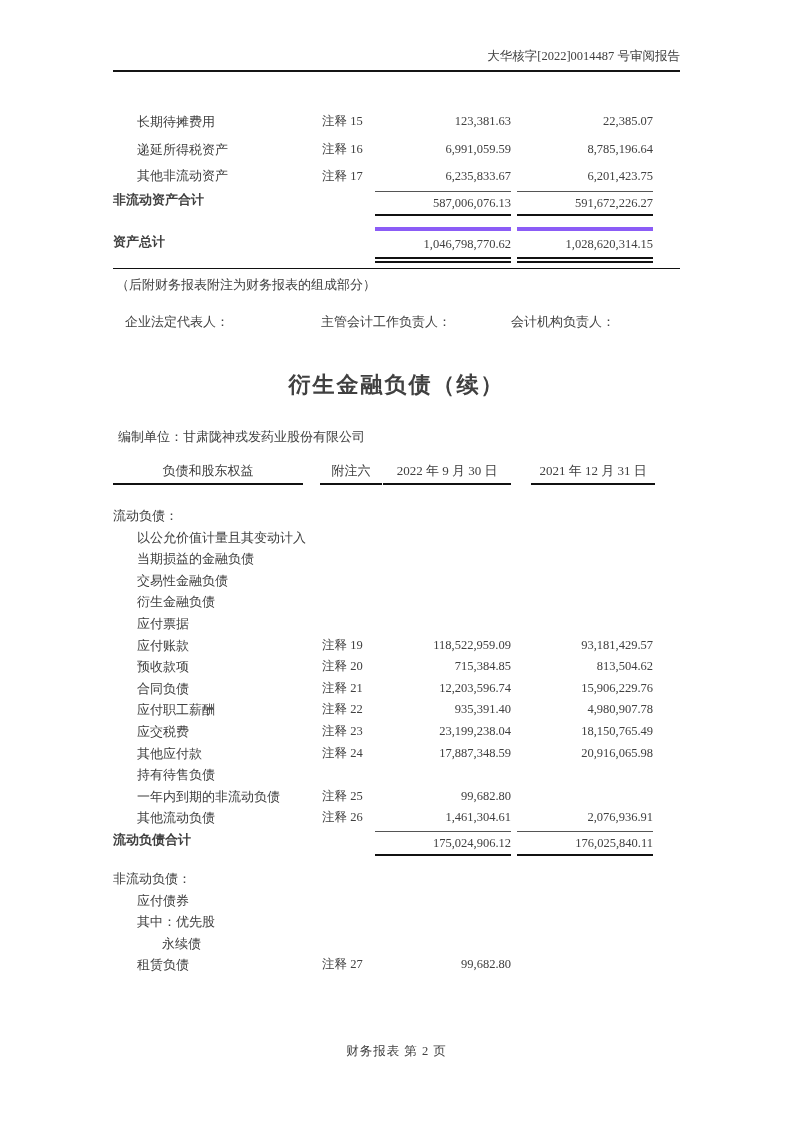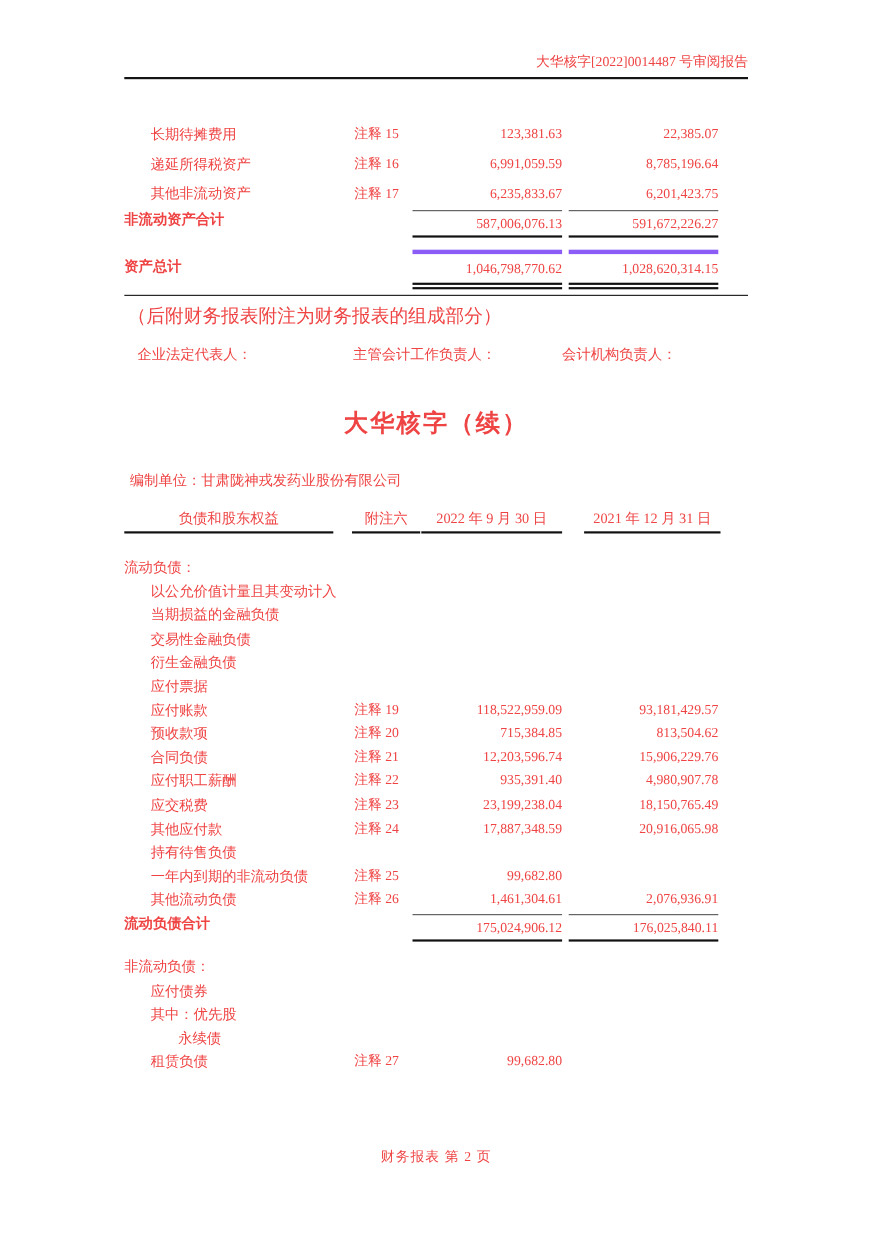--- a/index.html
+++ b/index.html
@@ -1,19 +1,19 @@
 <!DOCTYPE html>
 <html><head>
 <meta charset="utf-8">
 <style>
   html,body { margin:0; padding:0; background:#ffffff; }
   .page {
     position:relative; width:793px; height:1122px; background:#ffffff;
     font-family:"Liberation Serif","DejaVu Serif",serif;
-    color:#ef4444; font-size:13px; overflow:hidden;
+    color:#404040; font-size:13px; overflow:hidden;
   }
   .num { font-family:Liberation Serif, serif; font-size:12.5px; }
 
   
   .doc-header {
     position:absolute; top:48px; left:113px; width:567px;
     text-align:right; padding-bottom:5px; border-bottom:2px solid #151515;
     font-size:12.5px;
   }
 
@@ -34,21 +34,21 @@
     height:22px; line-height:22px; top:2px;
   }
   .grand { height:36px; line-height:36px; margin-top:8px; }
   .grand .a1, .grand .a2 {
     border-top:4px solid #8b5cf6; border-bottom:6px double #111;
     height:26px; line-height:26px; top:3px;
   }
 
   .sep { position:absolute; left:113px; width:567px; border-top:1.5px solid #111; }
 
-  .note-line { position:absolute; top:276px; left:116px; font-size:17px; }
+  .note-line { position:absolute; top:276px; left:116px; font-size:13px; }
   .signers { position:absolute; top:313px; left:113px; width:567px; height:18px; }
   .signers span { position:absolute; white-space:nowrap; }
   .sg1 { left:12px; } .sg2 { left:208px; } .sg3 { left:398px; }
 
   .bs-title {
     position:absolute; top:370px; left:0; width:793px; text-align:center;
     font-family:"Liberation Sans","DejaVu Sans",sans-serif;
     font-size:22px; font-weight:bold; letter-spacing:2px;
   }
   .prepared { position:absolute; top:428px; left:118px; }
@@ -110,21 +110,21 @@
   <div class="sep" style="top:268px;"></div>
 
   <div class="note-line">（后附财务报表附注为财务报表的组成部分）</div>
 
   <div class="signers">
     <span class="sg1">企业法定代表人：</span>
     <span class="sg2">主管会计工作负责人：</span>
     <span class="sg3">会计机构负责人：</span>
   </div>
 
-  <div class="bs-title">大华核字（续）</div>
+  <div class="bs-title">衍生金融负债（续）</div>
 
   <div class="prepared">编制单位：甘肃陇神戎发药业股份有限公司</div>
 
   <div class="bs-head">
     <span class="hc h-lb">负债和股东权益</span>
     <span class="hc h-nt">附注六</span>
     <span class="hc h-a1">2022 年 9 月 30 日</span>
     <span class="hc h-a2">2021 年 12 月 31 日</span>
   </div>
 

